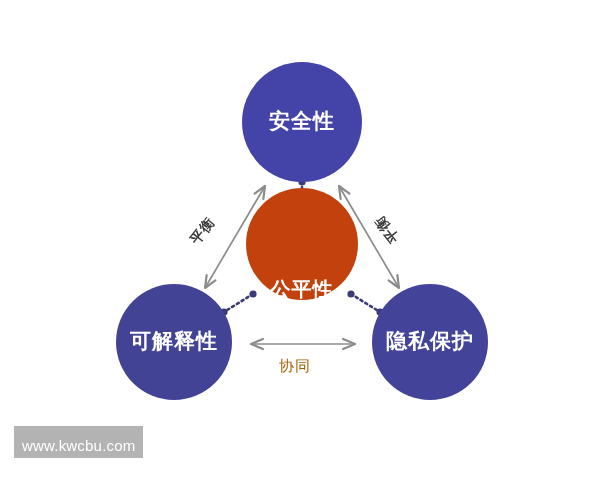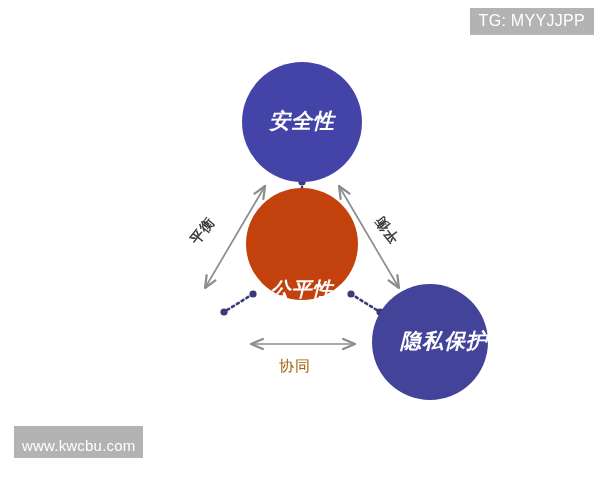--- a/index.html
+++ b/index.html
@@ -33,21 +33,20 @@
     border-radius: 50%;
     display: flex;
     align-items: center;
     justify-content: center;
     color: #ffffff;
     font-weight: bold;
     letter-spacing: 1px;
     text-align: center;
     line-height: 1.1;
     box-sizing: border-box;
-    font-style: italic;
   }
   .node-top {
     left: 242px;
     top: 62px;
     width: 120px;
     height: 120px;
     background: #4444a8;
     font-size: 21px;
   }
   .node-center {
@@ -67,21 +66,20 @@
     background: #434396;
     font-size: 21px;
   }
   .node-right {
     left: 372px;
     top: 284px;
     width: 116px;
     height: 116px;
     background: #43439a;
     font-size: 21px;
-    justify-content: flex-end;
   }
   .edge-label {
     position: absolute;
     color: #3a3a3a;
     font-size: 14px;
     font-weight: bold;
     letter-spacing: 1px;
     white-space: nowrap;
   }
   .label-balance-left {
@@ -166,28 +164,30 @@
   </svg>
 
   <div class="node node-top">
     <span>安全性</span>
   </div>
 
   <div class="node node-center">
     <span>公平性</span>
   </div>
 
+  <div class="node node-left">
+    <span>可解释性</span>
+  </div>
 
   <div class="node node-right">
     <span>隐私保护</span>
   </div>
 
   <div class="edge-label label-balance-left">平衡</div>
 
   <div class="edge-label label-balance-right">平衡</div>
 
   <div class="edge-label label-synergy">协同</div>
 
-  <div class="watermark watermark-top">TG: MYYJJPP</div>
 
   <div class="watermark watermark-bottom">www.kwcbu.com</div>
 
 </div>
 
 </body></html>

